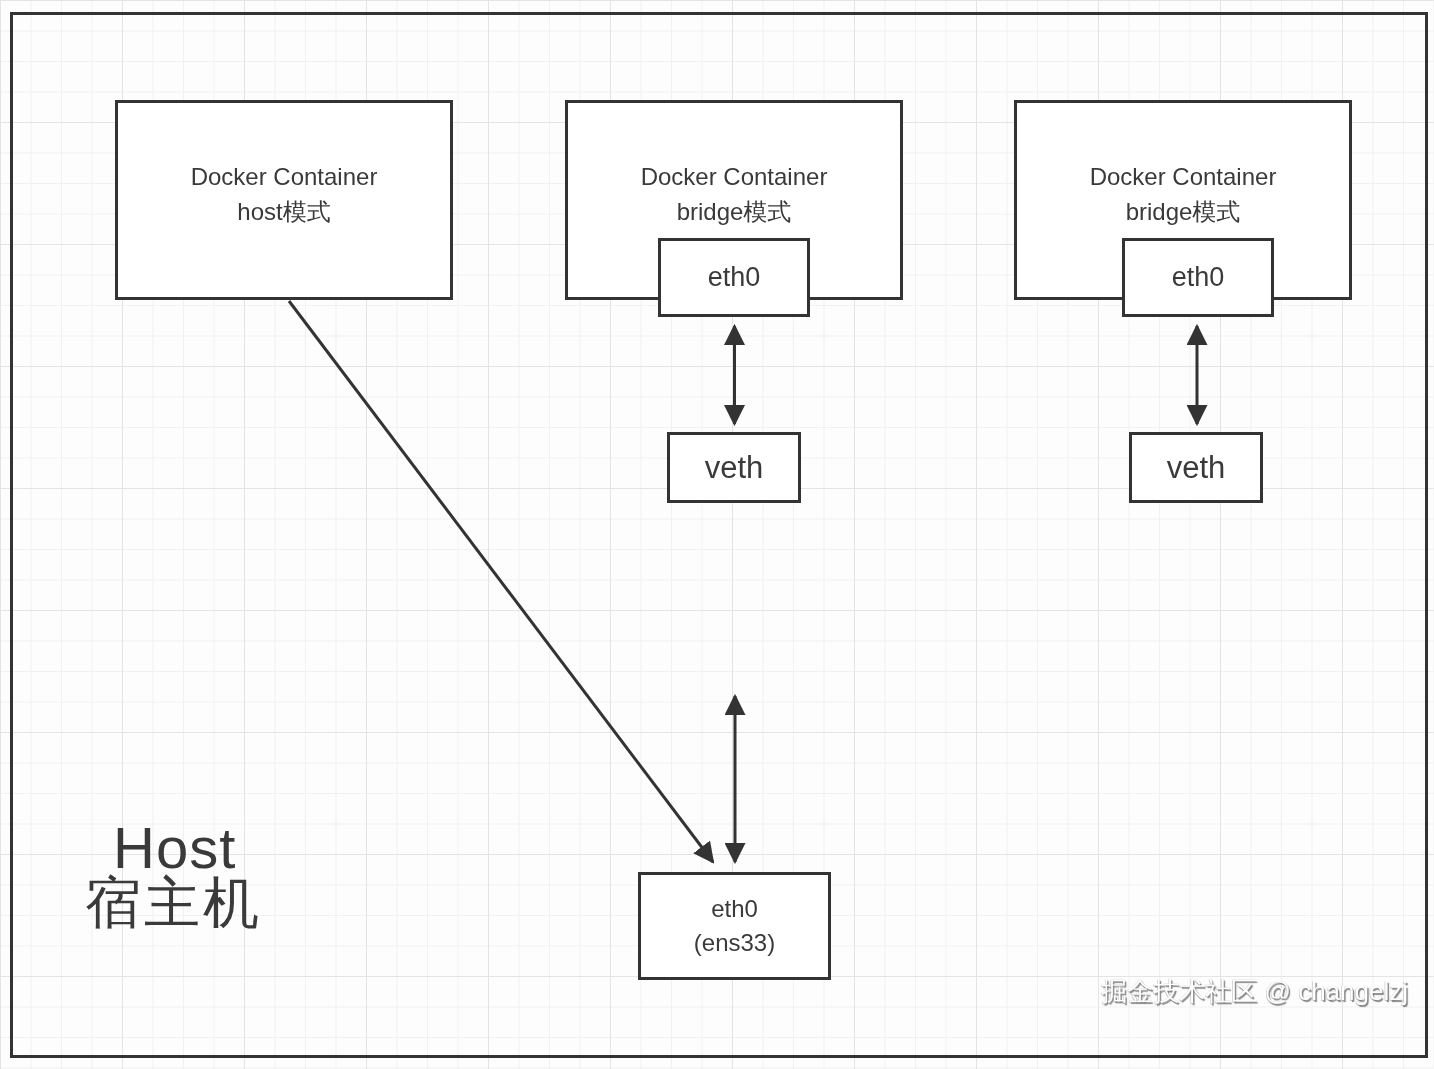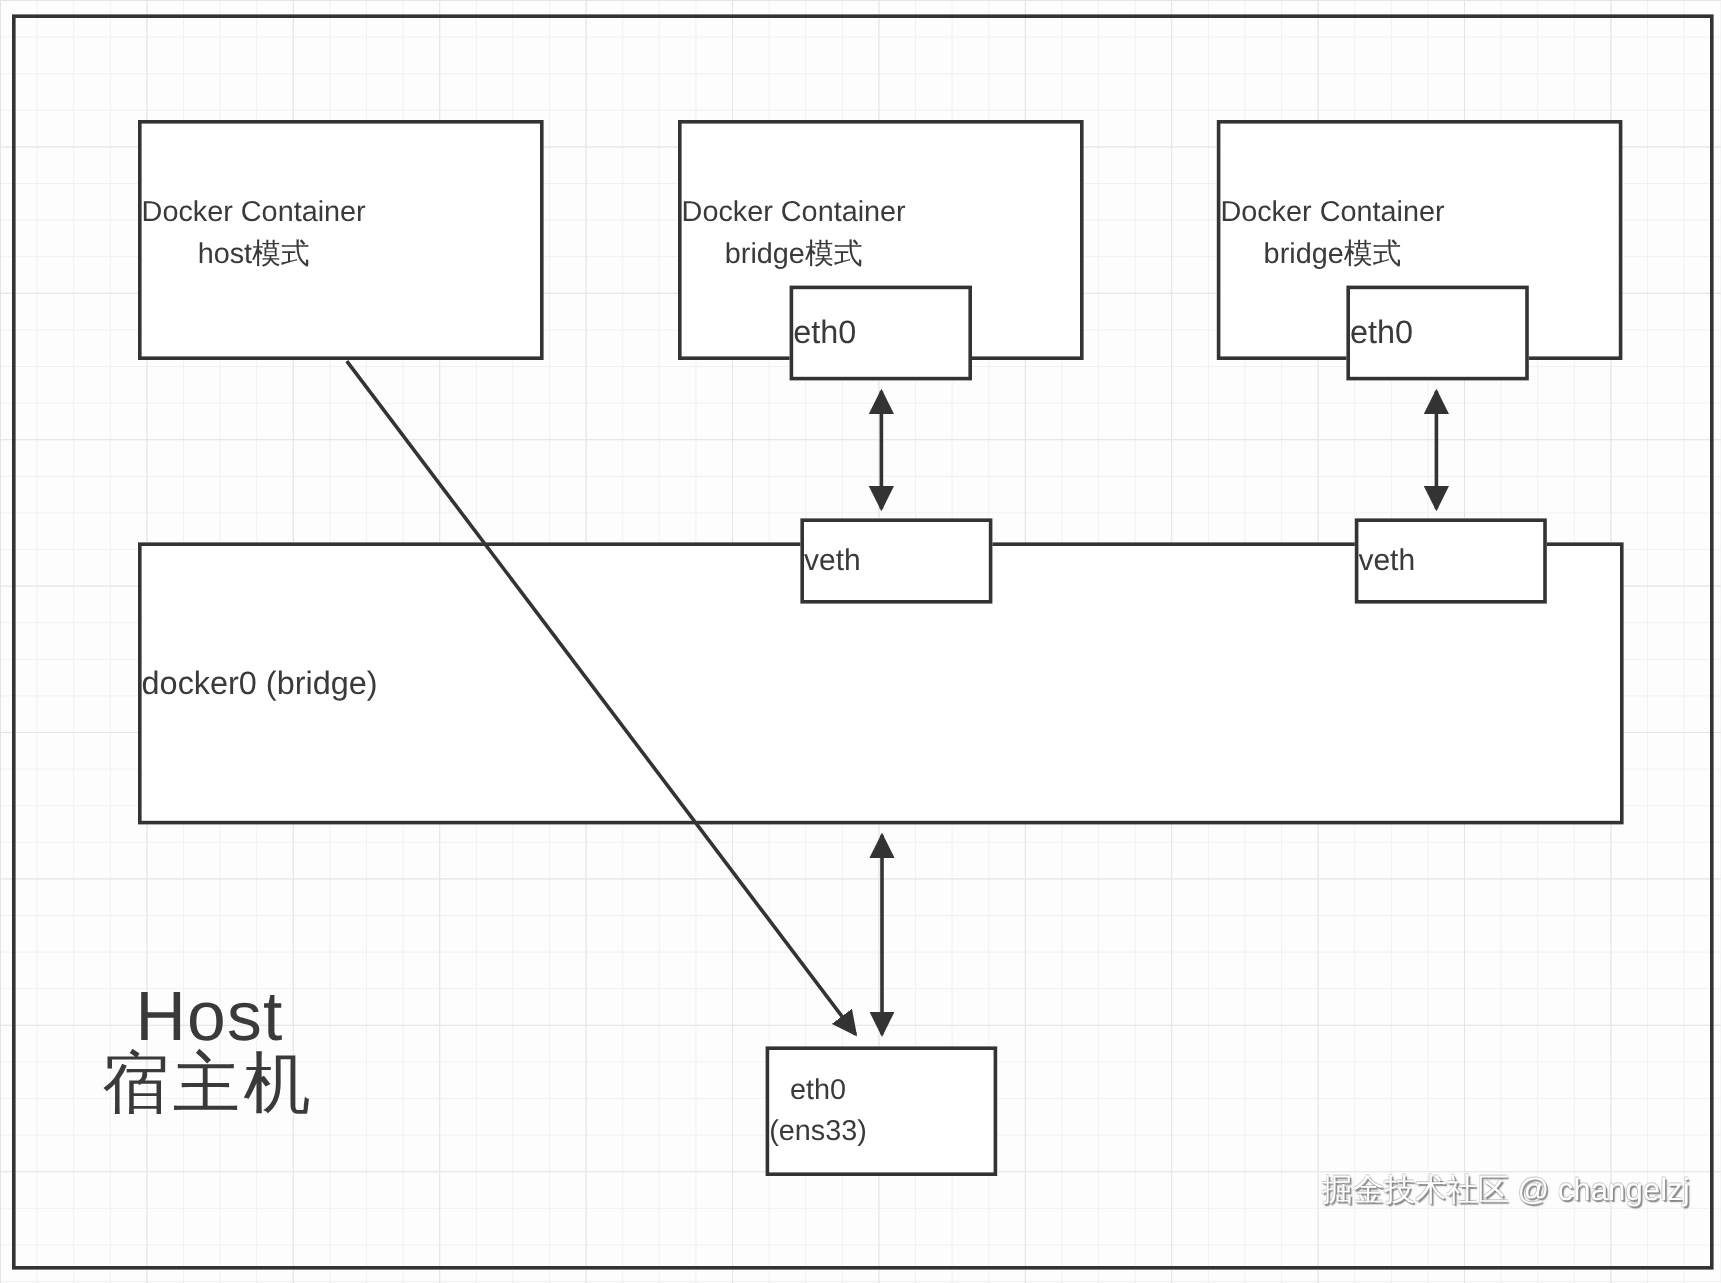--- a/index.html
+++ b/index.html
@@ -20,21 +20,21 @@
       linear-gradient(to right, #f1f1f4 1px, transparent 1px),
       linear-gradient(to bottom, #f1f1f4 1px, transparent 1px);
     background-size: 122px 122px, 122px 122px, 30.5px 30.5px, 30.5px 30.5px;
   }
   .box {
     position: absolute;
     background: #ffffff;
     border: 3px solid #333333;
     display: flex;
     align-items: center;
-    justify-content: flex-start;
+    justify-content: center;
     text-align: center;
   }
   .host-rect {
     position: absolute;
     left: 10px; top: 12px;
     width: 1418px; height: 1046px;
     border: 3px solid #333333;
     background: transparent;
   }
   .container-box {
@@ -48,22 +48,22 @@
   #container-bridge-1 { left: 565px; top: 100px; }
   #container-bridge-2 { left: 1014px; top: 100px; }
   .nic-box {
     width: 152px; height: 79px;
     font-size: 27px;
     z-index: 4;
   }
   #eth0-mid { left: 658px; top: 238px; }
   #eth0-right { left: 1122px; top: 238px; }
   .veth-box {
-    width: 160px; height: 71px;
-    font-size: 25px;
+    width: 134px; height: 71px;
+    font-size: 31px;
     z-index: 2;
   }
   #veth-left { left: 667px; top: 432px; }
   #veth-right { left: 1129px; top: 432px; }
   #docker0-box {
     left: 115px; top: 452px;
     width: 1238px; height: 235px;
     font-size: 27px;
     z-index: 1;
   }
@@ -109,23 +109,20 @@
       -0.5px 0.5px 0 rgba(150,150,150,0.45);
   }
 </style>
 </head>
 <body>
 
 <div id="canvas">
 
   <div class="host-rect"></div>
 
-  <div class="box" id="docker0-box">
-    <span>docker0 (bridge)</span>
-  </div>
 
   <div class="box veth-box" id="veth-left">
     <span>veth</span>
   </div>
   <div class="box veth-box" id="veth-right">
     <span>veth</span>
   </div>
 
   <div class="box container-box" id="container-host">
     <div class="label">

